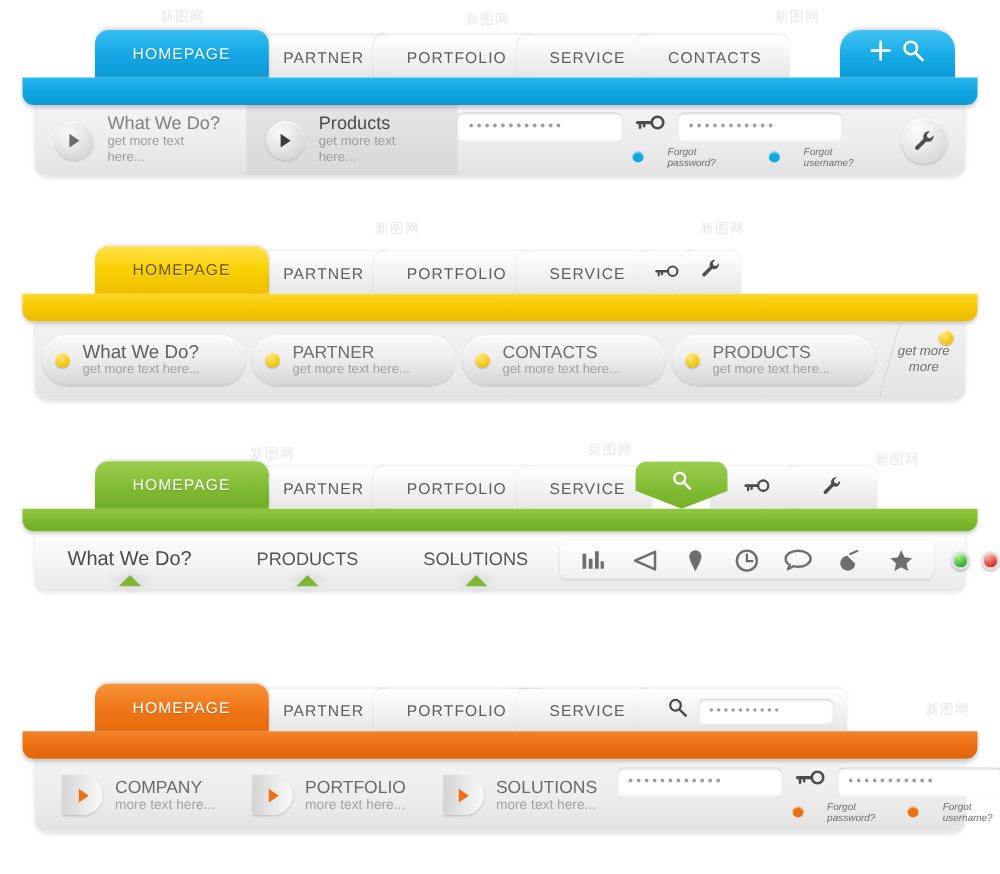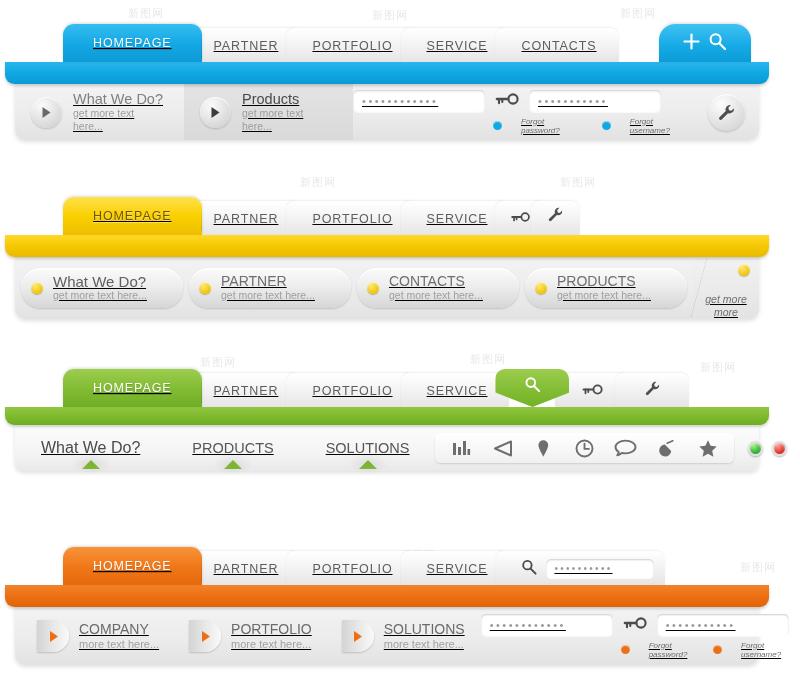--- a/index.html
+++ b/index.html
@@ -10,21 +10,21 @@
     height: 699px;
     background: #ffffff;
     font-family: "Liberation Sans", sans-serif;
     overflow: hidden;
     position: relative;
   }
 
   .kit { position: absolute; left: 0; top: 0; width: 800px; height: 699px; }
 
   
-  .navset { position: absolute; left: 5px; width: 764px; text-decoration: underline; }
+  .navset { position: absolute; left: 18px; width: 764px; }
 
   
   .tabrow {
     position: relative;
     height: 40px;
     display: flex;
     align-items: flex-end;
     padding-left: 58px;
   }
 
@@ -202,21 +202,21 @@
   .led { width: 12px; height: 12px; border-radius: 50%; flex:0 0 auto;
          box-shadow: inset 0 1px 1px rgba(255,255,255,.8), 0 1px 1px rgba(0,0,0,.25); }
   .pill .t1 { font-size: 14px; color: #6e6e6e; line-height: 15px; white-space: nowrap; }
   .pill .t2 { font-size: 10.5px; color: #a0a0a0; line-height: 13px; white-space: nowrap; }
   .moreinfos {
     position: relative;
     width: 66px; height: 62px;
     flex: 0 0 auto;
     background: linear-gradient(to bottom, #f2f2f2, #e3e3e3);
     border-radius: 0 0 10px 0;
-    display: flex; align-items: flex-end; justify-content: center;
+    display: flex; align-items: center; justify-content: center;
     font-size: 10.5px; font-style: italic; color: #6f6f6f;
     text-align: center; line-height: 13px;
   }
   .moreinfos::before {
     content:"";
     position:absolute; left:-2px; top:0; bottom:0; width:16px;
     background: linear-gradient(105deg, transparent 48%, rgba(0,0,0,.10) 49%, transparent 52%);
   }
   .moreinfos .led { position: absolute; right: 9px; top: 7px; }
 

